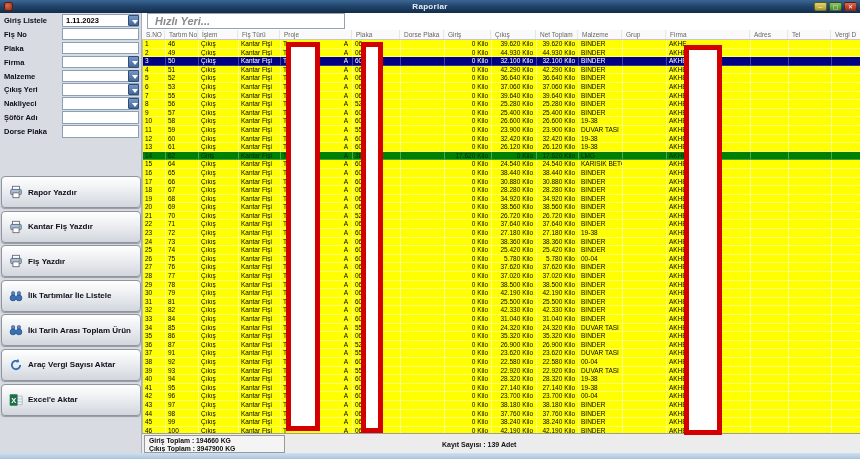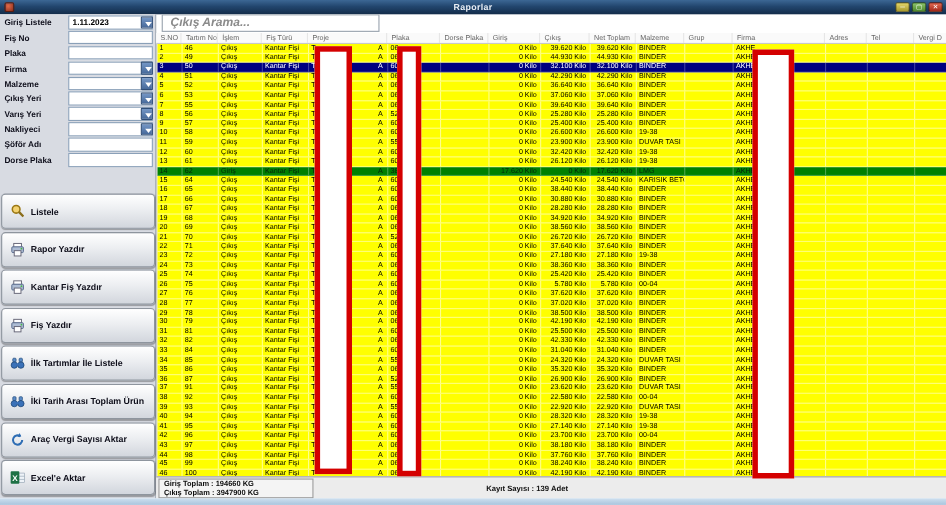--- a/index.html
+++ b/index.html
@@ -124,46 +124,34 @@
           <span class="filter-label">Malzeme</span>
           <div class="filter-input"></div>
           <span class="combo-arrow"></span>
         </div>
         <div class="filter-row combo">
           <span class="filter-label">Çıkış Yeri</span>
           <div class="filter-input"></div>
           <span class="combo-arrow"></span>
         </div>
         <div class="filter-row combo">
-          <span class="filter-label">Varış Yeri</span>
-          <div class="filter-input"></div>
-          <span class="combo-arrow"></span>
-        </div>
-        <div class="filter-row combo">
           <span class="filter-label">Nakliyeci</span>
           <div class="filter-input"></div>
           <span class="combo-arrow"></span>
         </div>
         <div class="filter-row">
           <span class="filter-label">Şöför Adı</span>
           <div class="filter-input"></div>
         </div>
         <div class="filter-row">
           <span class="filter-label">Dorse Plaka</span>
           <div class="filter-input"></div>
         </div>
       </div>
     <div class="actions" id="actions">
-        <div class="action-button">
-          <span class="icon"><svg viewBox="0 0 16 16">
-              <circle cx="6.5" cy="6" r="4" fill="#f3d271" stroke="#9a7714" stroke-width="1.6"></circle>
-              <line x1="9.6" y1="9" x2="14" y2="13.5" stroke="#8a6d1a" stroke-width="2.4"></line>
-            </svg></span>
-          <span>Listele</span>
-        </div>
         <div class="action-button">
           <span class="icon"><svg viewBox="0 0 16 16">
               <rect x="4" y="1.5" width="8" height="4" fill="#fff" stroke="#667"></rect>
               <rect x="2" y="5" width="12" height="6" rx="1" fill="#aebdd4" stroke="#55688a"></rect>
               <rect x="4.5" y="9" width="7" height="5.5" fill="#fff" stroke="#667"></rect>
               <circle cx="12" cy="7" r="0.9" fill="#44bb44"></circle>
             </svg></span>
           <span>Rapor Yazdır</span>
         </div>
         <div class="action-button">
@@ -217,21 +205,21 @@
               <line x1="8.6" y1="6.8" x2="15" y2="6.8" stroke="#8899aa" stroke-width="0.6"></line>
               <line x1="8.6" y1="10.1" x2="15" y2="10.1" stroke="#8899aa" stroke-width="0.6"></line>
               <rect x="0.8" y="1.5" width="9" height="13" rx="1" fill="#1e7145"></rect>
               <text x="5.3" y="11.3" font-size="8.5" font-weight="bold" fill="#ffffff" text-anchor="middle" font-family="Liberation Sans, sans-serif">X</text>
             </svg></span>
           <span>Excel'e Aktar</span>
         </div>
       </div>
   </div>
 
-  <div class="search-box">Çıkış Arama...</div>
+  <div class="search-box">Hızlı Yeri...</div>
 
   <div class="grid-header" id="grid-header">
       <div class="hcell" style="width: 23px;">S.NO</div>
       <div class="hcell" style="width: 33px;">Tartım No</div>
       <div class="hcell" style="width: 40px;">İşlem</div>
       <div class="hcell" style="width: 42px;">Fiş Türü</div>
       <div class="hcell" style="width: 72px;">Proje</div>
       <div class="hcell" style="width: 48px;">Plaka</div>
       <div class="hcell" style="width: 44px;">Dorse Plaka</div>
       <div class="hcell" style="width: 47px;">Giriş</div>

